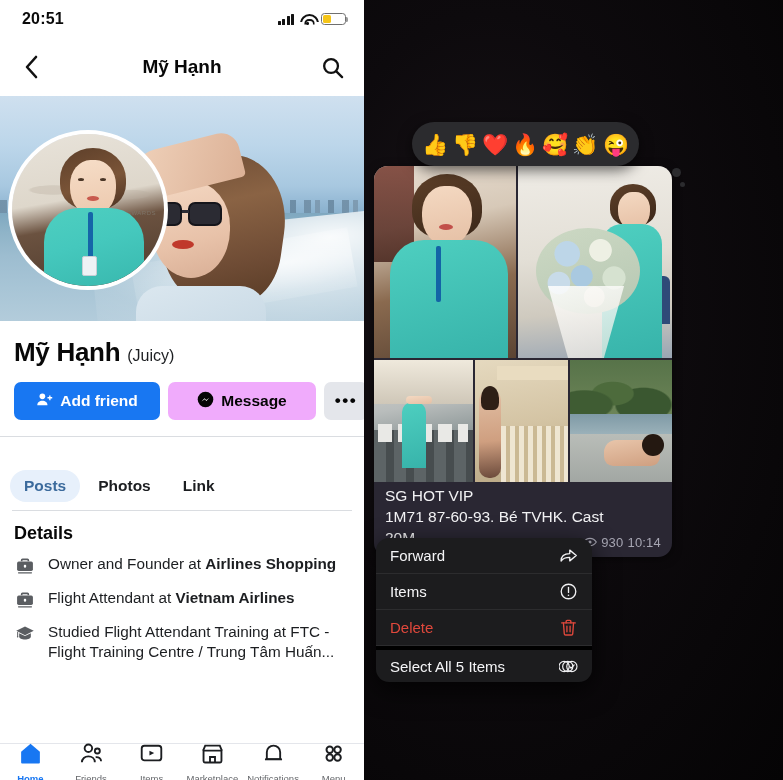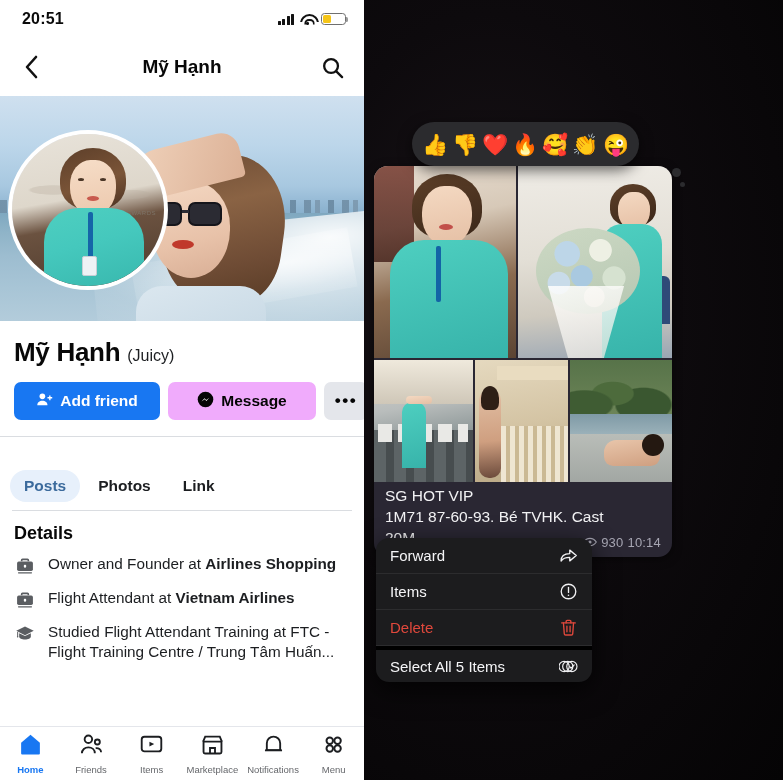--- a/index.html
+++ b/index.html
@@ -114,21 +114,21 @@
   .tabs-underline { height:1px; background:#dadde1; margin:2px 12px 0; }
 
   .details { padding:12px 14px 0; }
   .details-h { font-size:18px; font-weight:700; color:#080808; margin-bottom:10px; }
   .d-row { display:flex; gap:12px; align-items:flex-start; margin-bottom:11px; }
   .d-icon { flex:0 0 22px; height:22px; display:flex; align-items:center; justify-content:center; margin-top:1px; }
   .d-icon svg { width:20px; height:20px; }
   .d-text { font-size:15.3px; line-height:1.32; color:#1c1e21; }
   .d-text b { font-weight:700; }
 
-  .bottom-nav { position:absolute; left:0; right:0; bottom:0; height:54px; background:#fff;
+  .bottom-nav { position:absolute; left:0; right:0; bottom:0; height:37px; background:#fff;
                 border-top:1px solid #e4e6eb; display:flex; align-items:center; }
   .bn-item { flex:1; display:flex; flex-direction:column; align-items:center; gap:3px; cursor:pointer; }
   .bn-item svg { width:25px; height:25px; }
   .bn-label { font-size:9.5px; color:#65676b; }
   .bn-item.active .bn-label { color:#1877f2; font-weight:600; }
 
   
   .right-panel { position:relative; width:419px; height:780px; flex:0 0 419px;
                  background:radial-gradient(ellipse at 30% 40%, #1a1418 0%, #0d0a0d 45%, #050405 100%); overflow:hidden; }
 

